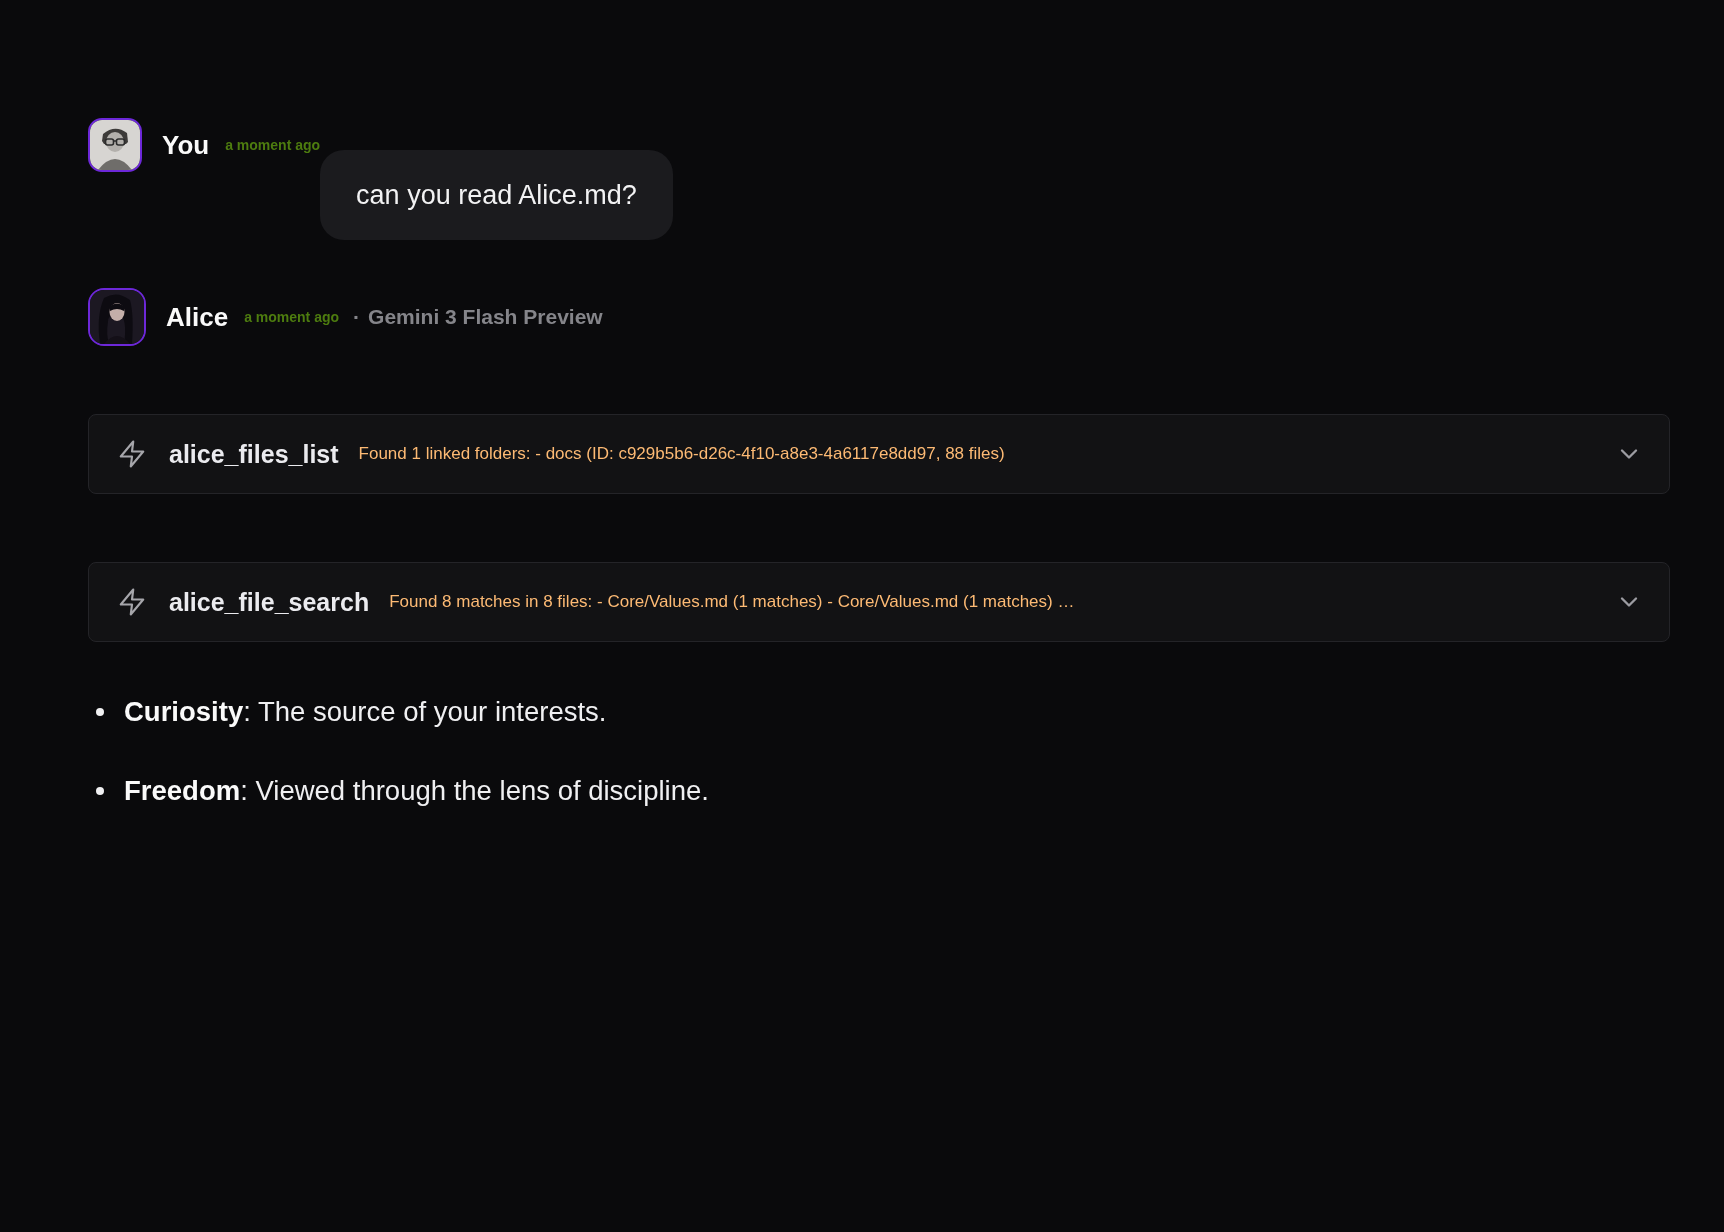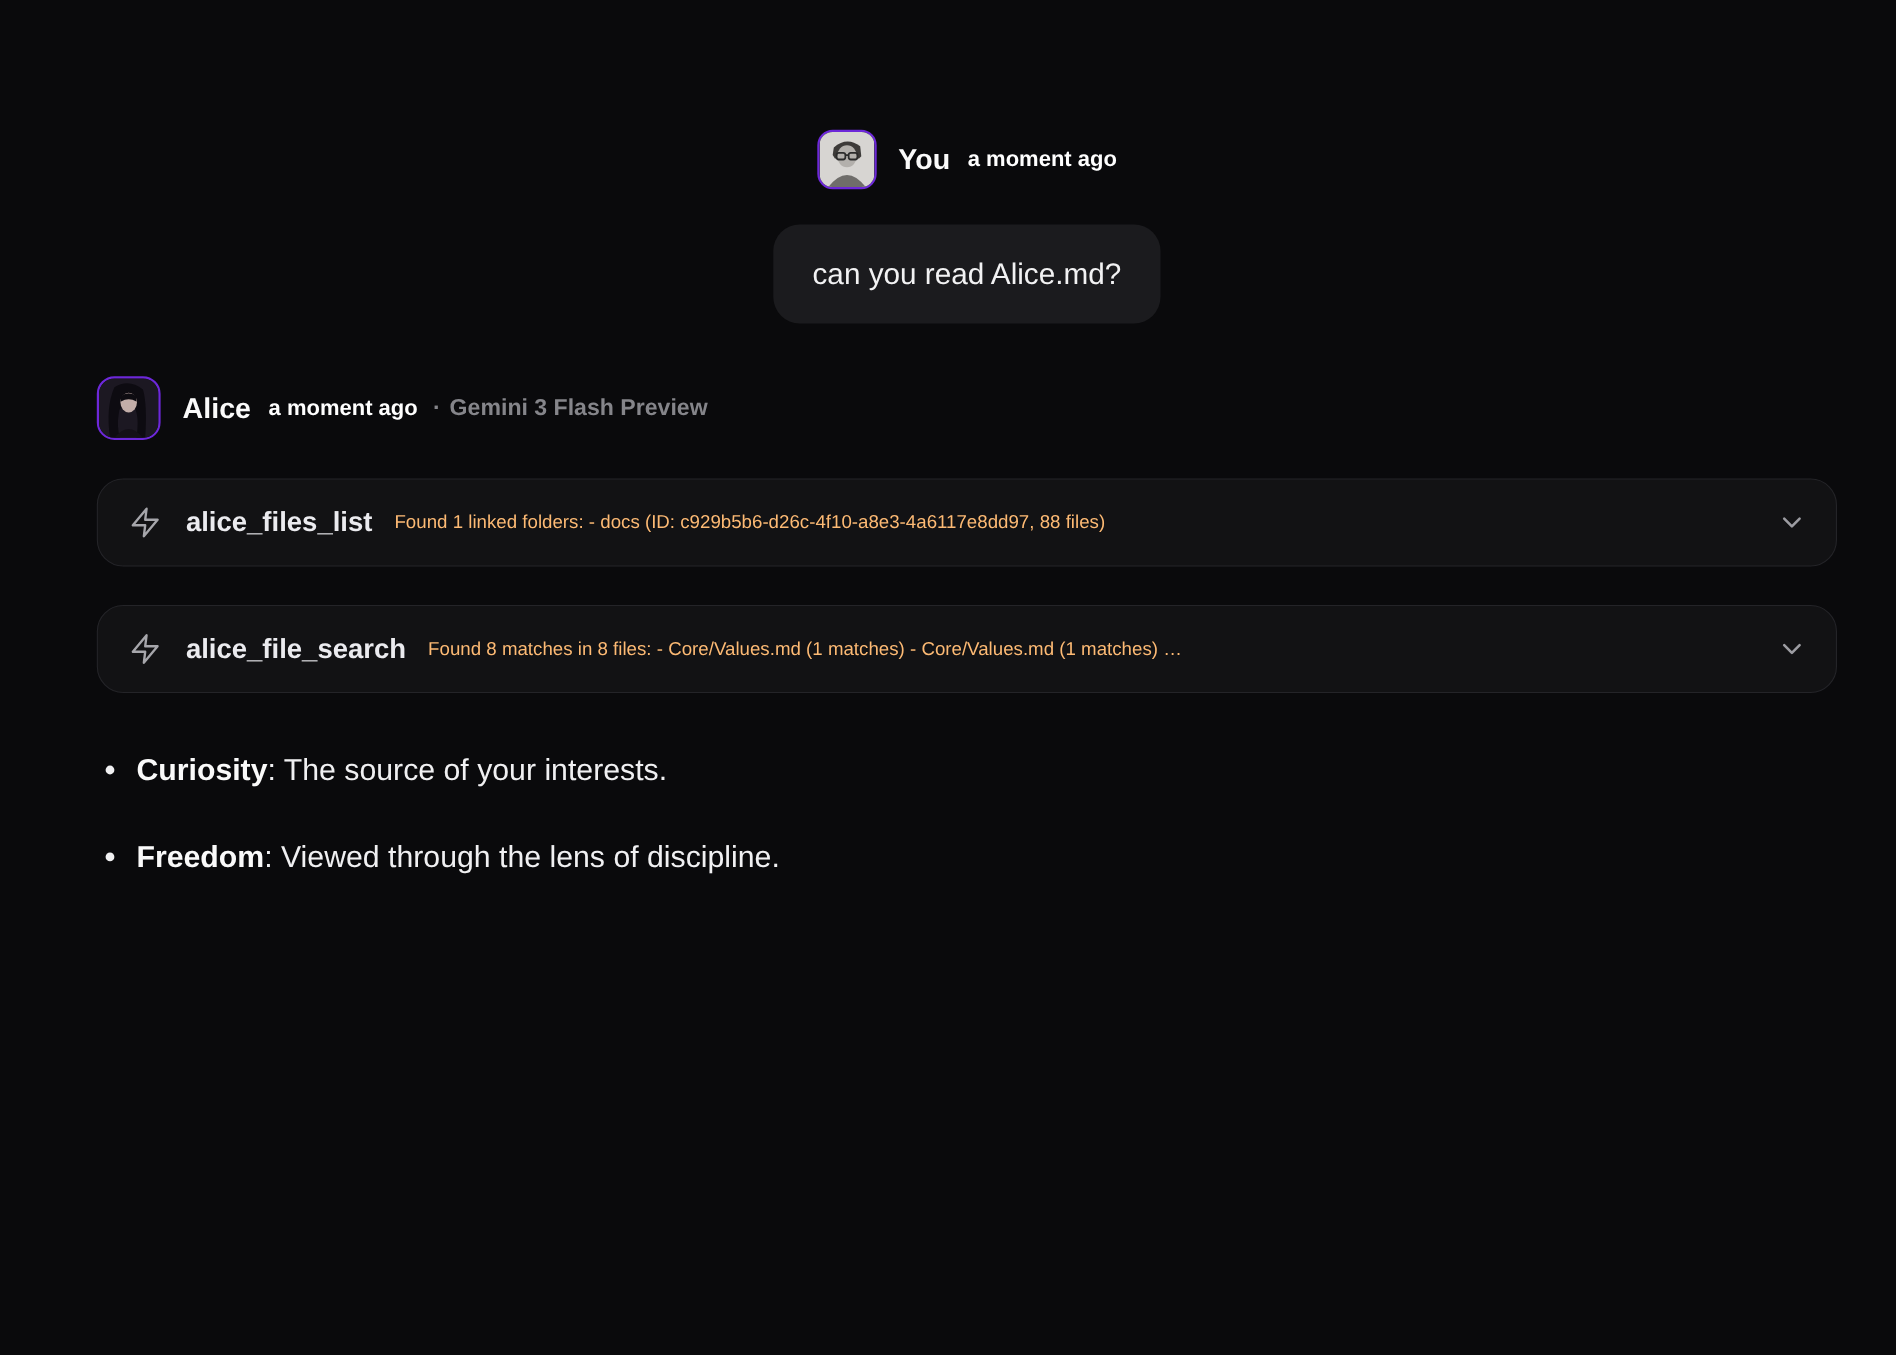--- a/index.html
+++ b/index.html
@@ -30,56 +30,56 @@
     flex: 0 0 auto;
   }
   .avatar svg { display: block; }
   .author-name {
     font-weight: bold;
     font-size: 26px;
     color: #fafafa;
     margin-left: 20px;
   }
   .timestamp {
-    font-size: 20px;
-    font-weight: bold;
-    color: #ffffff;
+    font-size: 14px;
+    font-weight: bold;
+    color: #4d7c0f;
     margin-left: 16px;
   }
   .model-label, .model-sep {
     font-size: 21px;
     font-weight: bold;
     color: #85858a;
   }
   .model-sep { margin-left: 14px; }
   .model-label { margin-left: 8px; }
   
   .user-block {
     display: flex;
-    flex-direction: column;
-    align-items: center;
+    flex-direction: row;
+    align-items: flex-start;
   }
   .user-bubble {
     margin-top: 32px;
     background: #1b1b1e;
     border-radius: 24px;
     padding: 28px 36px;
     font-size: 27px;
     line-height: 34px;
     color: #f2f2f3;
   }
   
   .assistant-block { margin-top: 48px; }
   .tool-row {
-    margin-top: 35px;
+    margin-top: 68px;
     box-sizing: border-box;
     height: 80px;
     border: 1px solid #242428;
     background: #121214;
-    border-radius: 24px;
+    border-radius: 8px;
     display: flex;
     align-items: center;
     padding: 0 26px 0 28px;
     cursor: pointer;
   }
   .tool-row:first-of-type { margin-top: 56px; }
   .tool-icon { flex: 0 0 auto; display: flex; align-items: center; }
   .tool-name {
     font-weight: bold;
     font-size: 25px;

